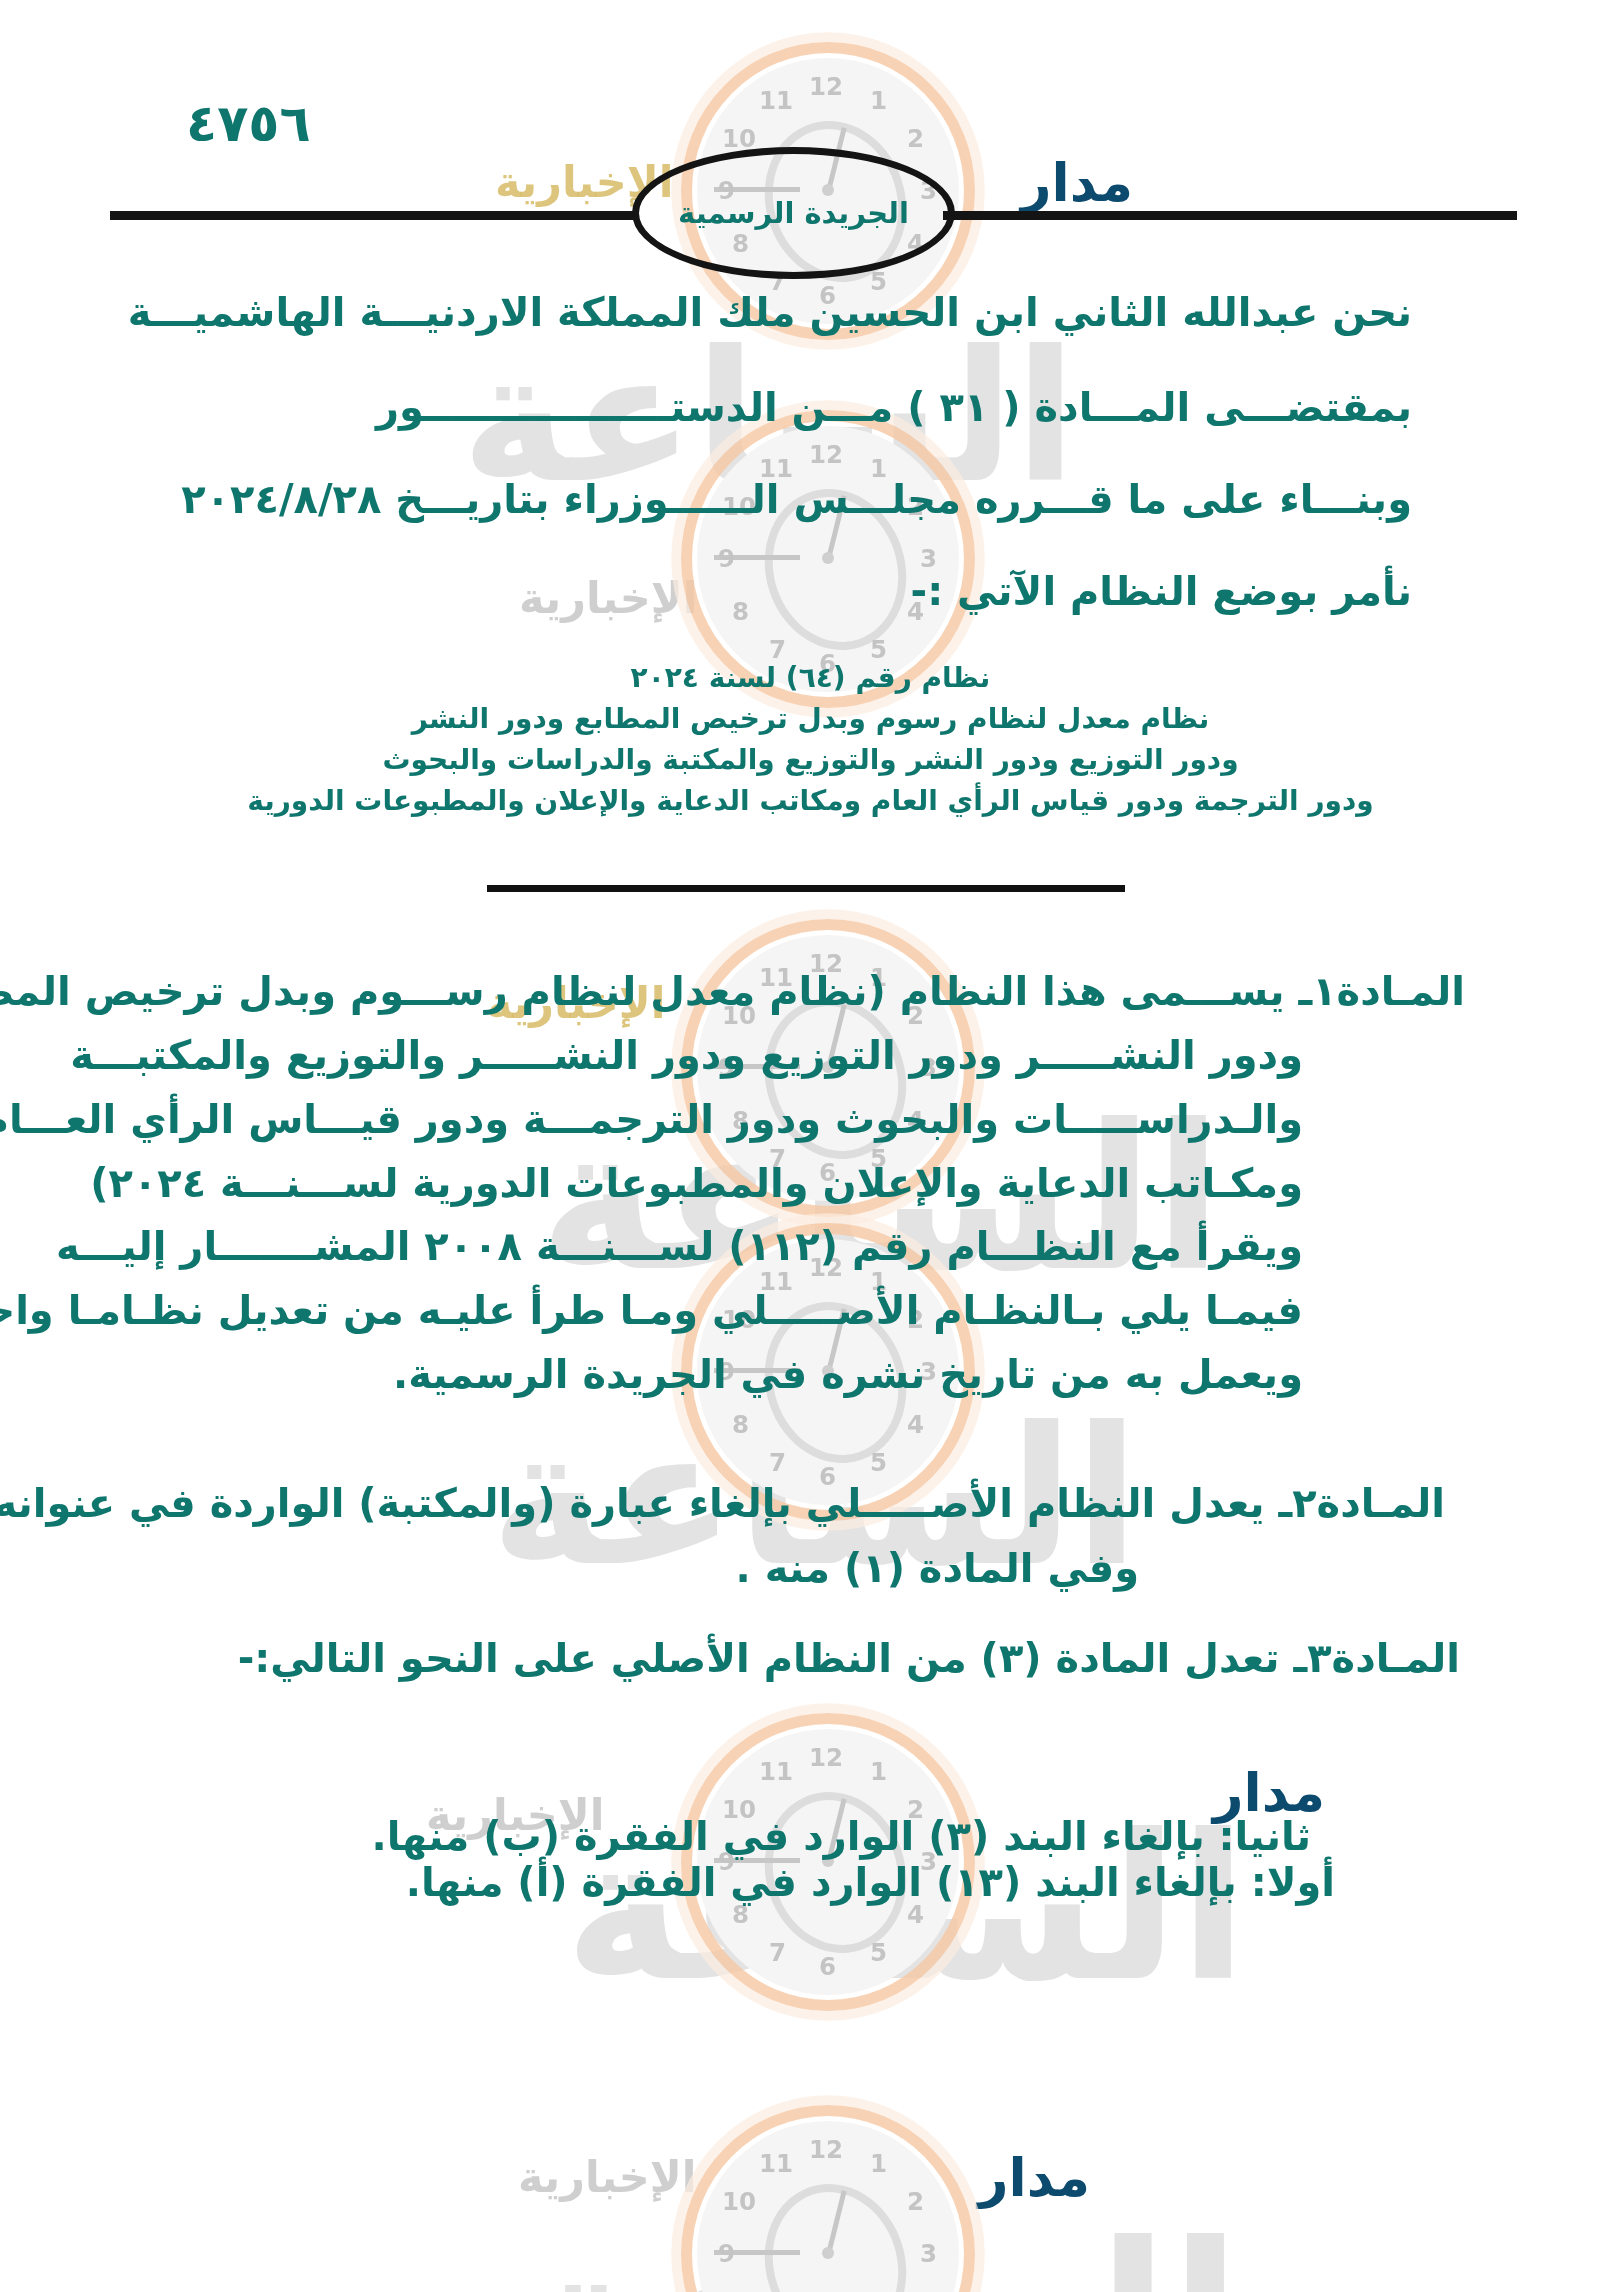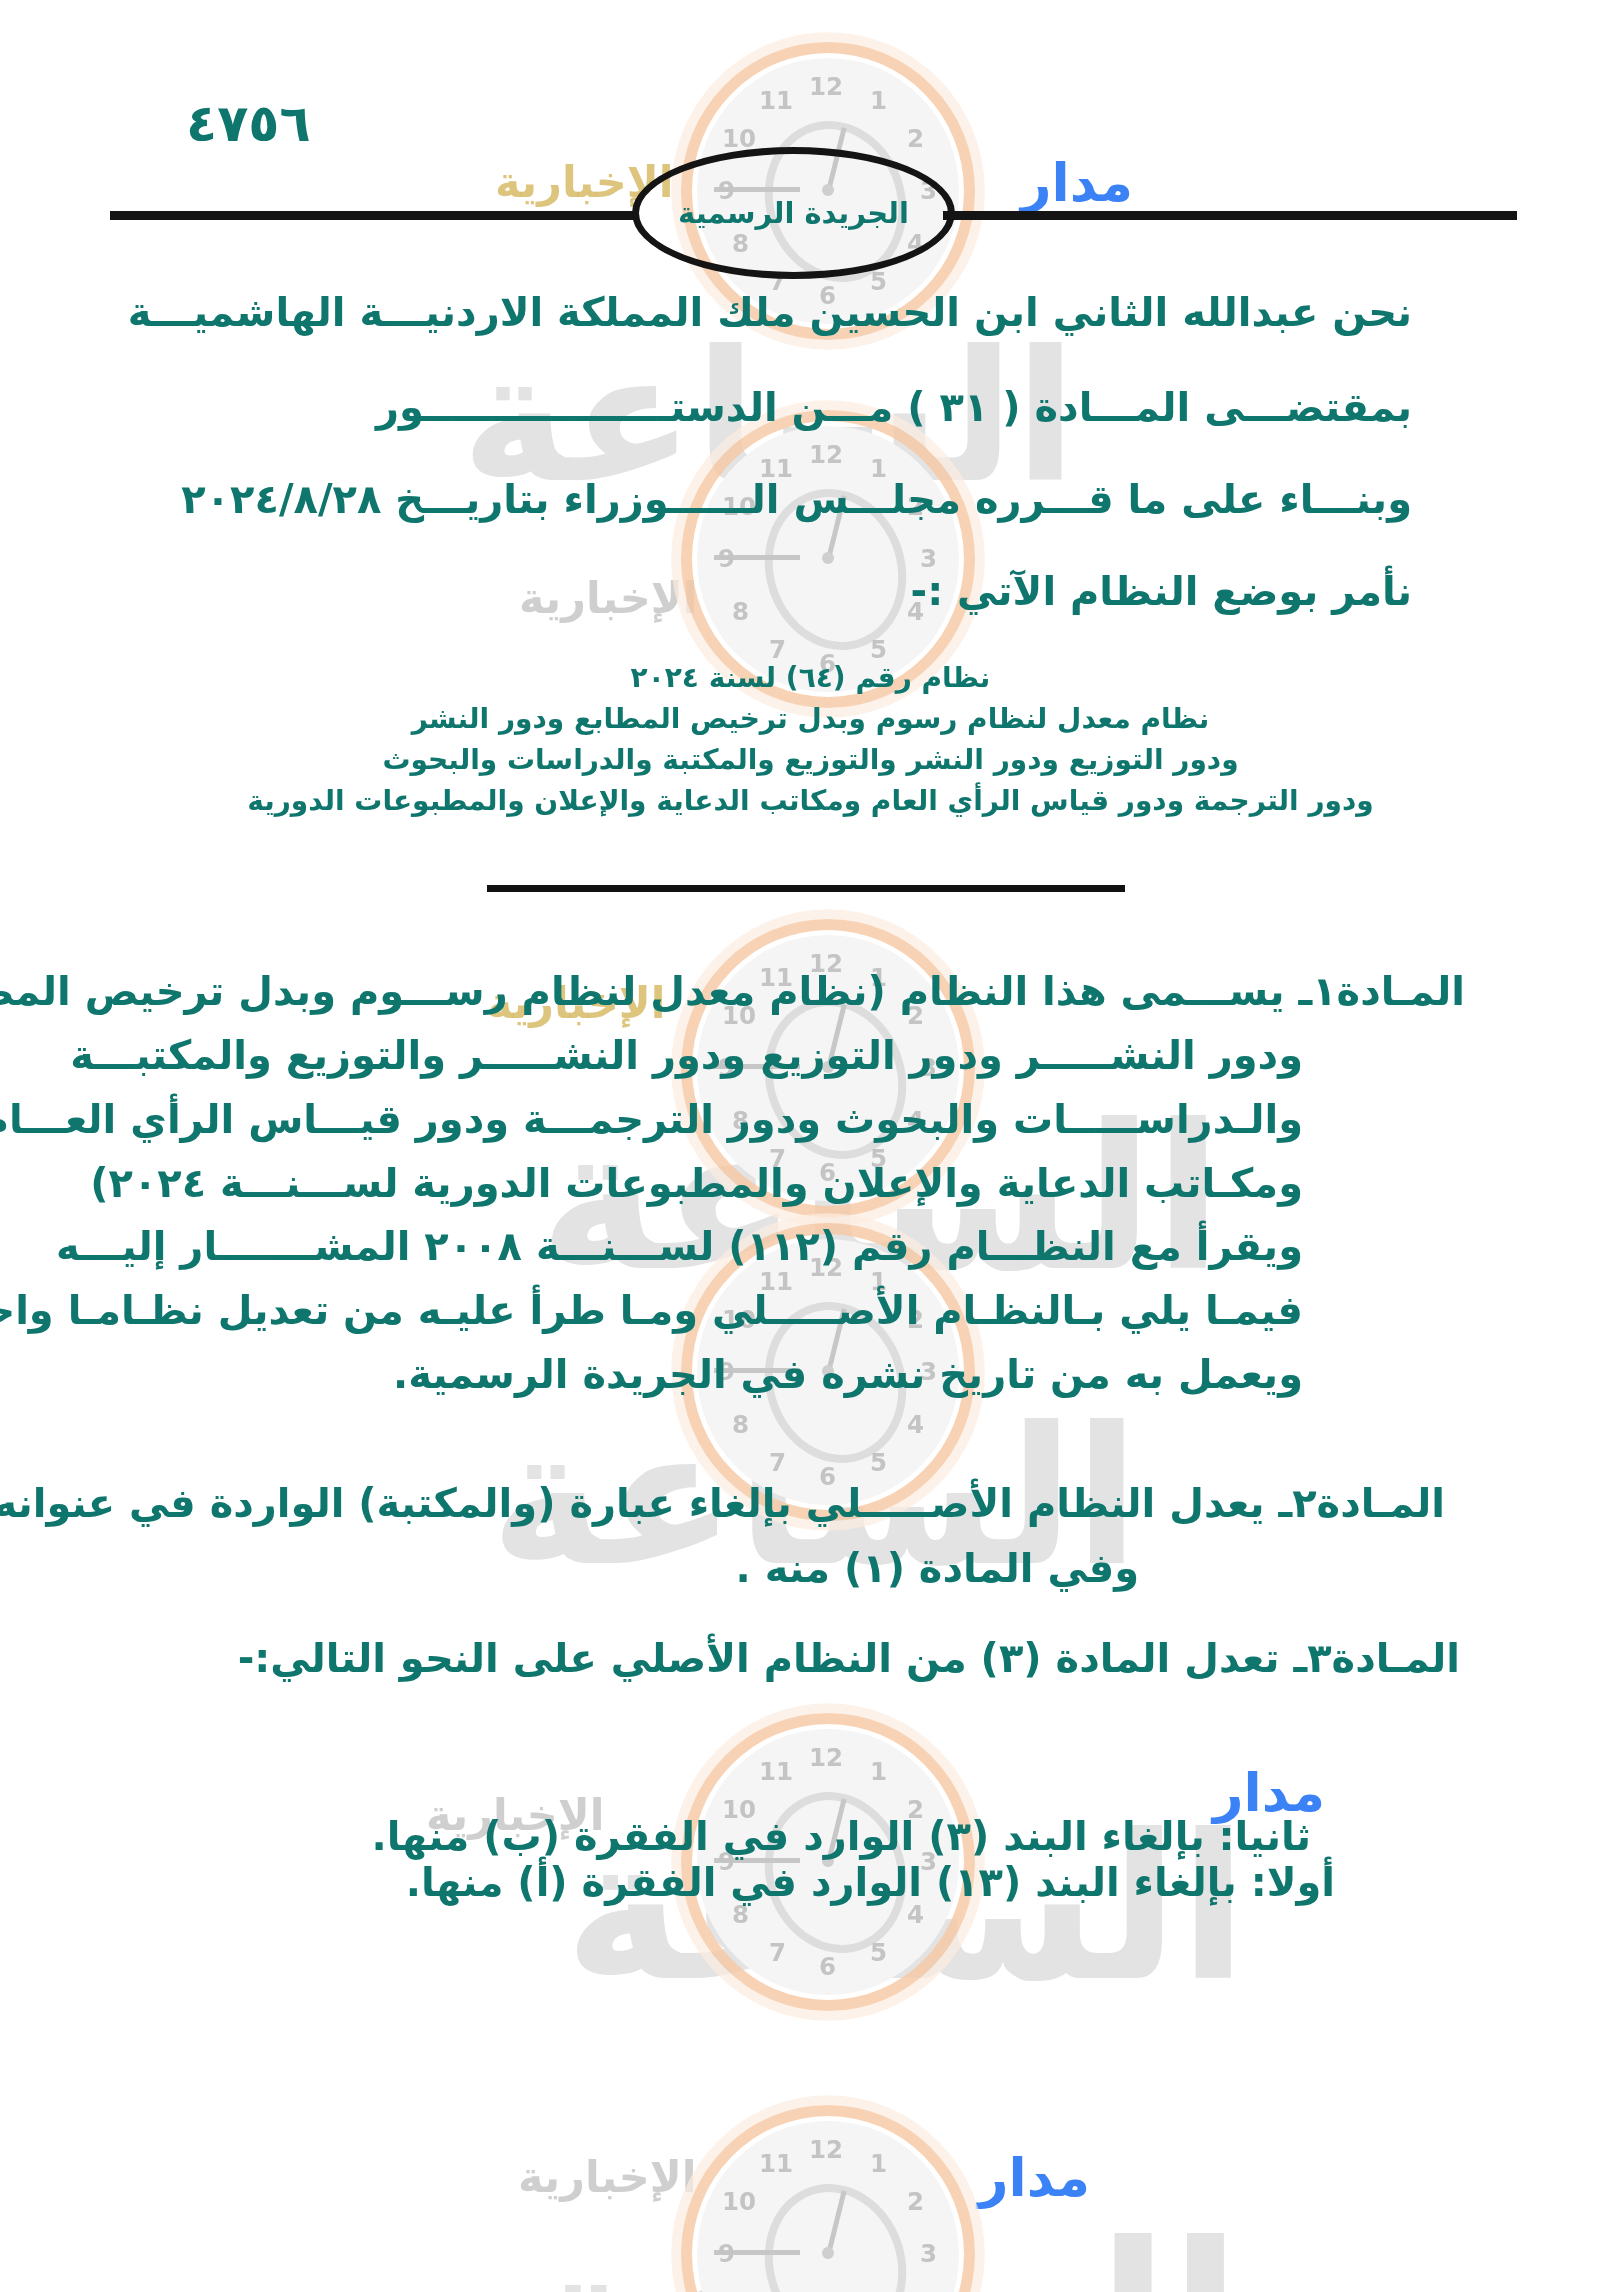--- a/index.html
+++ b/index.html
@@ -26,21 +26,21 @@
     font-size:43px;
     font-weight:bold;
     color:#cfcfcf;
     white-space:nowrap;
   }
   .wm-akhb.tint{color:rgba(213,182,92,.8);}
   .wm-madar{
     position:absolute;
     font-size:53px;
     font-weight:bold;
-    color:#3b82f6;
+    color:#0c4a6e;
     white-space:nowrap;
   }
   .wm-clock{
     position:absolute;
     width:290px;height:294px;
   }
   .wm-clock::before{
     content:"";
     position:absolute;inset:-2px;
     border-radius:50%;

